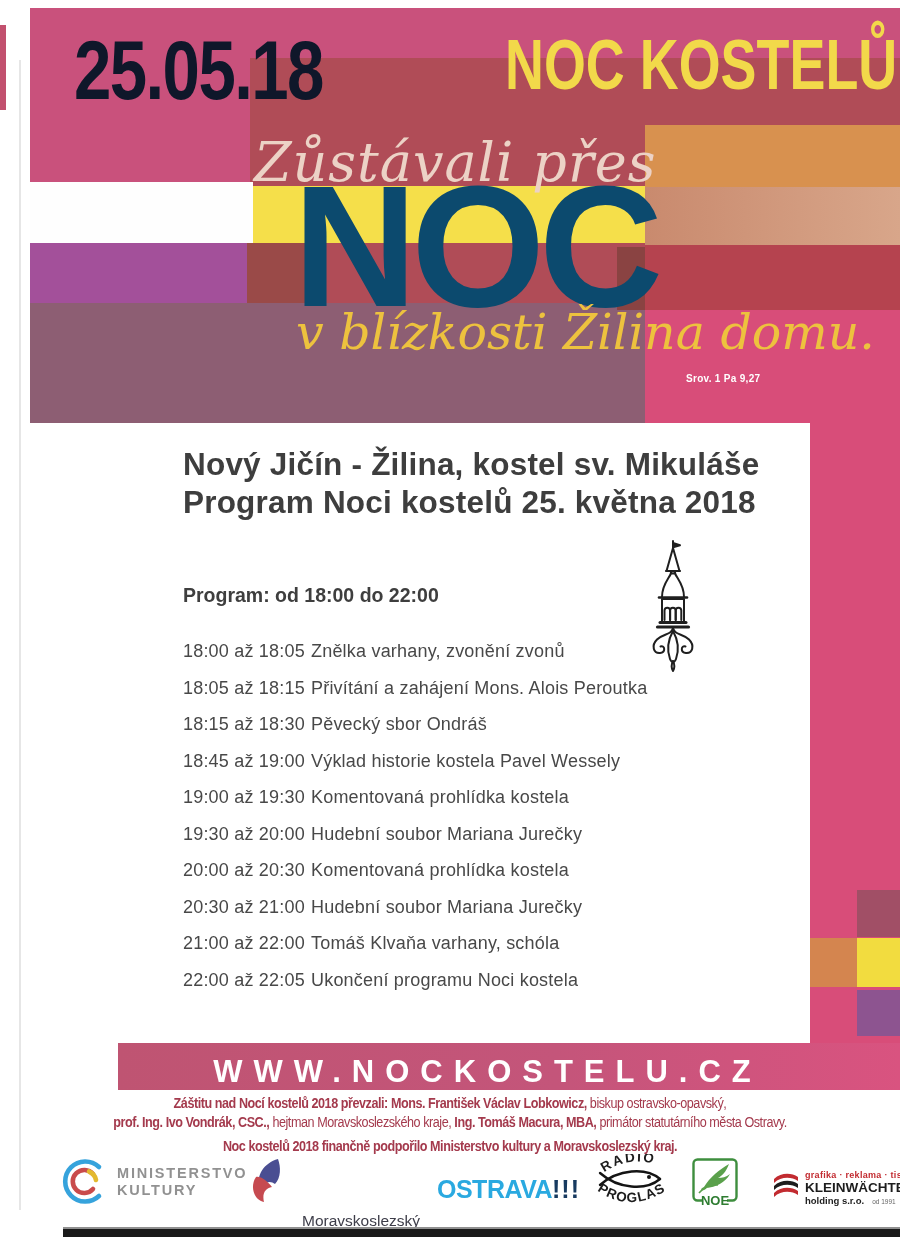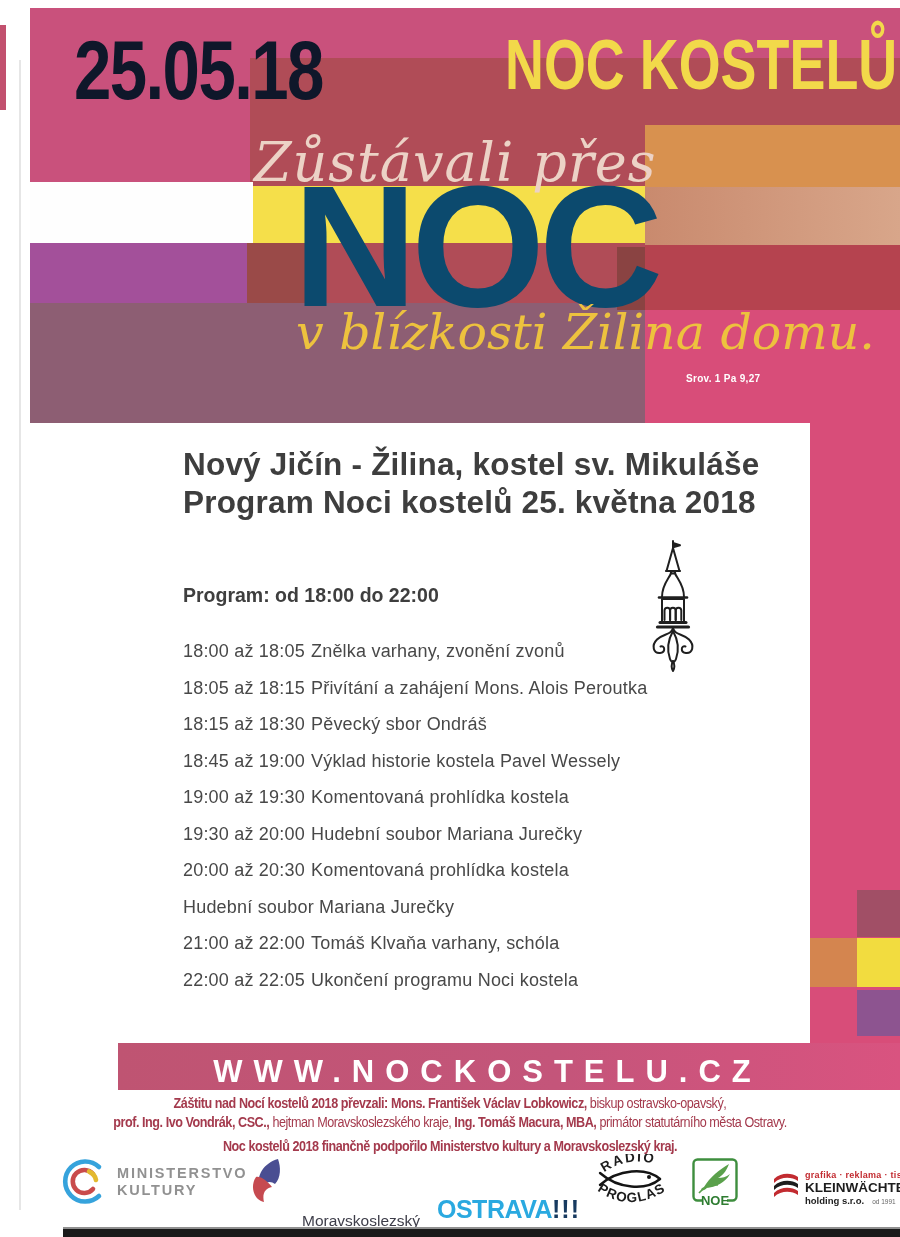--- a/index.html
+++ b/index.html
@@ -60,21 +60,21 @@
   #patronage{left:15px;top:1094px;width:870px;text-align:center;color:#a43a4d;
              font-size:14px;letter-spacing:-.5px;line-height:19px;transform:scaleX(.9);}
   .fb{font-weight:bold;} .fn{font-weight:normal;}
   #support-line{margin-top:5px;font-weight:bold;}
   #logo-mk{left:62px;top:1158px;}
   #mk-text{left:117px;top:1165px;font-size:14.5px;font-weight:bold;color:#919191;
            letter-spacing:1.8px;line-height:17px;}
   #logo-msk{left:247px;top:1156px;}
   #msk-text{left:302px;top:1174px;font-size:15.5px;color:#3d3d49;line-height:18px;margin-top:38px;}
   #logo-ostrava{left:437px;top:1175px;font-size:25px;font-weight:bold;letter-spacing:-.5px;
-                color:#2aa9e0;white-space:nowrap;margin-top:20px;}
+                color:#2aa9e0;white-space:nowrap;}
   #logo-ostrava .excl{color:#173a60;letter-spacing:1px;}
   #logo-proglas{left:592px;top:1154px;}
   #logo-noe{left:692px;top:1158px;}
   #logo-klein{left:773px;top:1170px;display:flex;align-items:flex-start;}
   #klein-textcol{margin-left:5px;line-height:1.15;}
   .kl-tag{font-size:9px;color:#c22b30;font-weight:bold;letter-spacing:.3px;}
   .kl-name{font-size:13.5px;font-weight:bold;color:#1d1d1d;}
   .kl-sub{font-size:9.5px;font-weight:bold;color:#1d1d1d;}
   .kl-since{font-size:6.5px;color:#666;margin-left:8px;font-weight:normal;}
   #bottom-bar{left:63px;top:1227px;width:837px;height:10px;background:#1a1a1a;
@@ -170,20 +170,21 @@
     </div>
     <div class="prow">
       <span class="ptime">19:30 až 20:00</span>
       <span>Hudební soubor Mariana Jurečky</span>
     </div>
     <div class="prow">
       <span class="ptime">20:00 až 20:30</span>
       <span>Komentovaná prohlídka kostela</span>
     </div>
     <div class="prow">
+      <span class="ptime">20:30 až 21:00</span>
       <span>Hudební soubor Mariana Jurečky</span>
     </div>
     <div class="prow">
       <span class="ptime">21:00 až 22:00</span>
       <span>Tomáš Klvaňa varhany, schóla</span>
     </div>
     <div class="prow">
       <span class="ptime">22:00 až 22:05</span>
       <span>Ukončení programu Noci kostela</span>
     </div>

